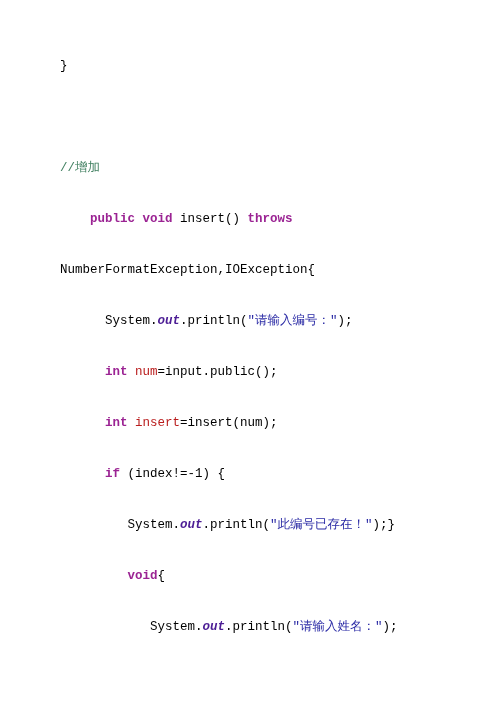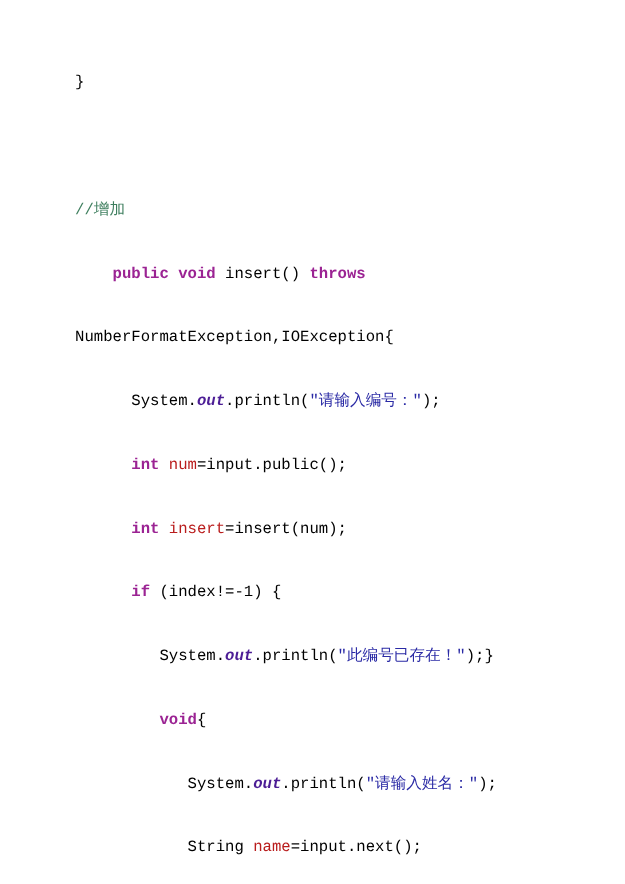--- a/index.html
+++ b/index.html
@@ -33,20 +33,19 @@
 <span class="line"><span class="comment">//增加</span></span>
 <span class="line">    <span class="kw2">public</span> <span class="kw2">void</span><span class="plain"> insert() </span><span class="kw2">throws</span></span>
 <span class="line"><span class="plain">NumberFormatException,IOException{</span></span>
 <span class="line">      <span class="plain">System.</span><span class="field">out</span><span class="plain">.println(</span><span class="str">"请输入编号："</span><span class="plain">);</span></span>
 <span class="line">      <span class="kw2">int</span><span> </span><span class="var">num</span><span class="plain">=input.public();</span></span>
 <span class="line">      <span class="kw2">int</span><span> </span><span class="var">insert</span><span class="plain">=insert(num);</span></span>
 <span class="line">      <span class="kw2">if</span><span class="plain"> (index!=-1) {</span></span>
 <span class="line">         <span class="plain">System.</span><span class="field">out</span><span class="plain">.println(</span><span class="str">"此编号已存在！"</span><span class="plain">);}</span></span>
 <span class="line">         <span class="kw2">void</span><span class="plain">{</span></span>
 <span class="line">            <span class="plain">System.</span><span class="field">out</span><span class="plain">.println(</span><span class="str">"请输入姓名："</span><span class="plain">);</span></span>
-<span class="line">            <span class="plain">String </span><span class="var">name</span><span class="plain">=input.next();</span></span>
 
 
 
 
 
 
 </div>
 
 </body></html>

